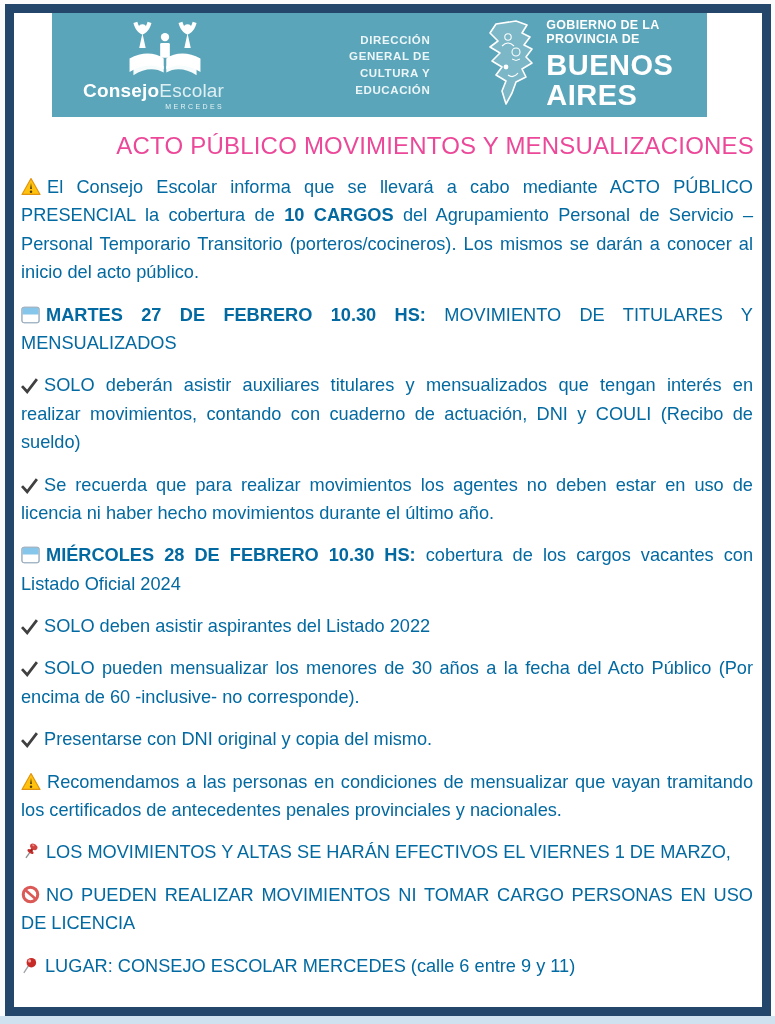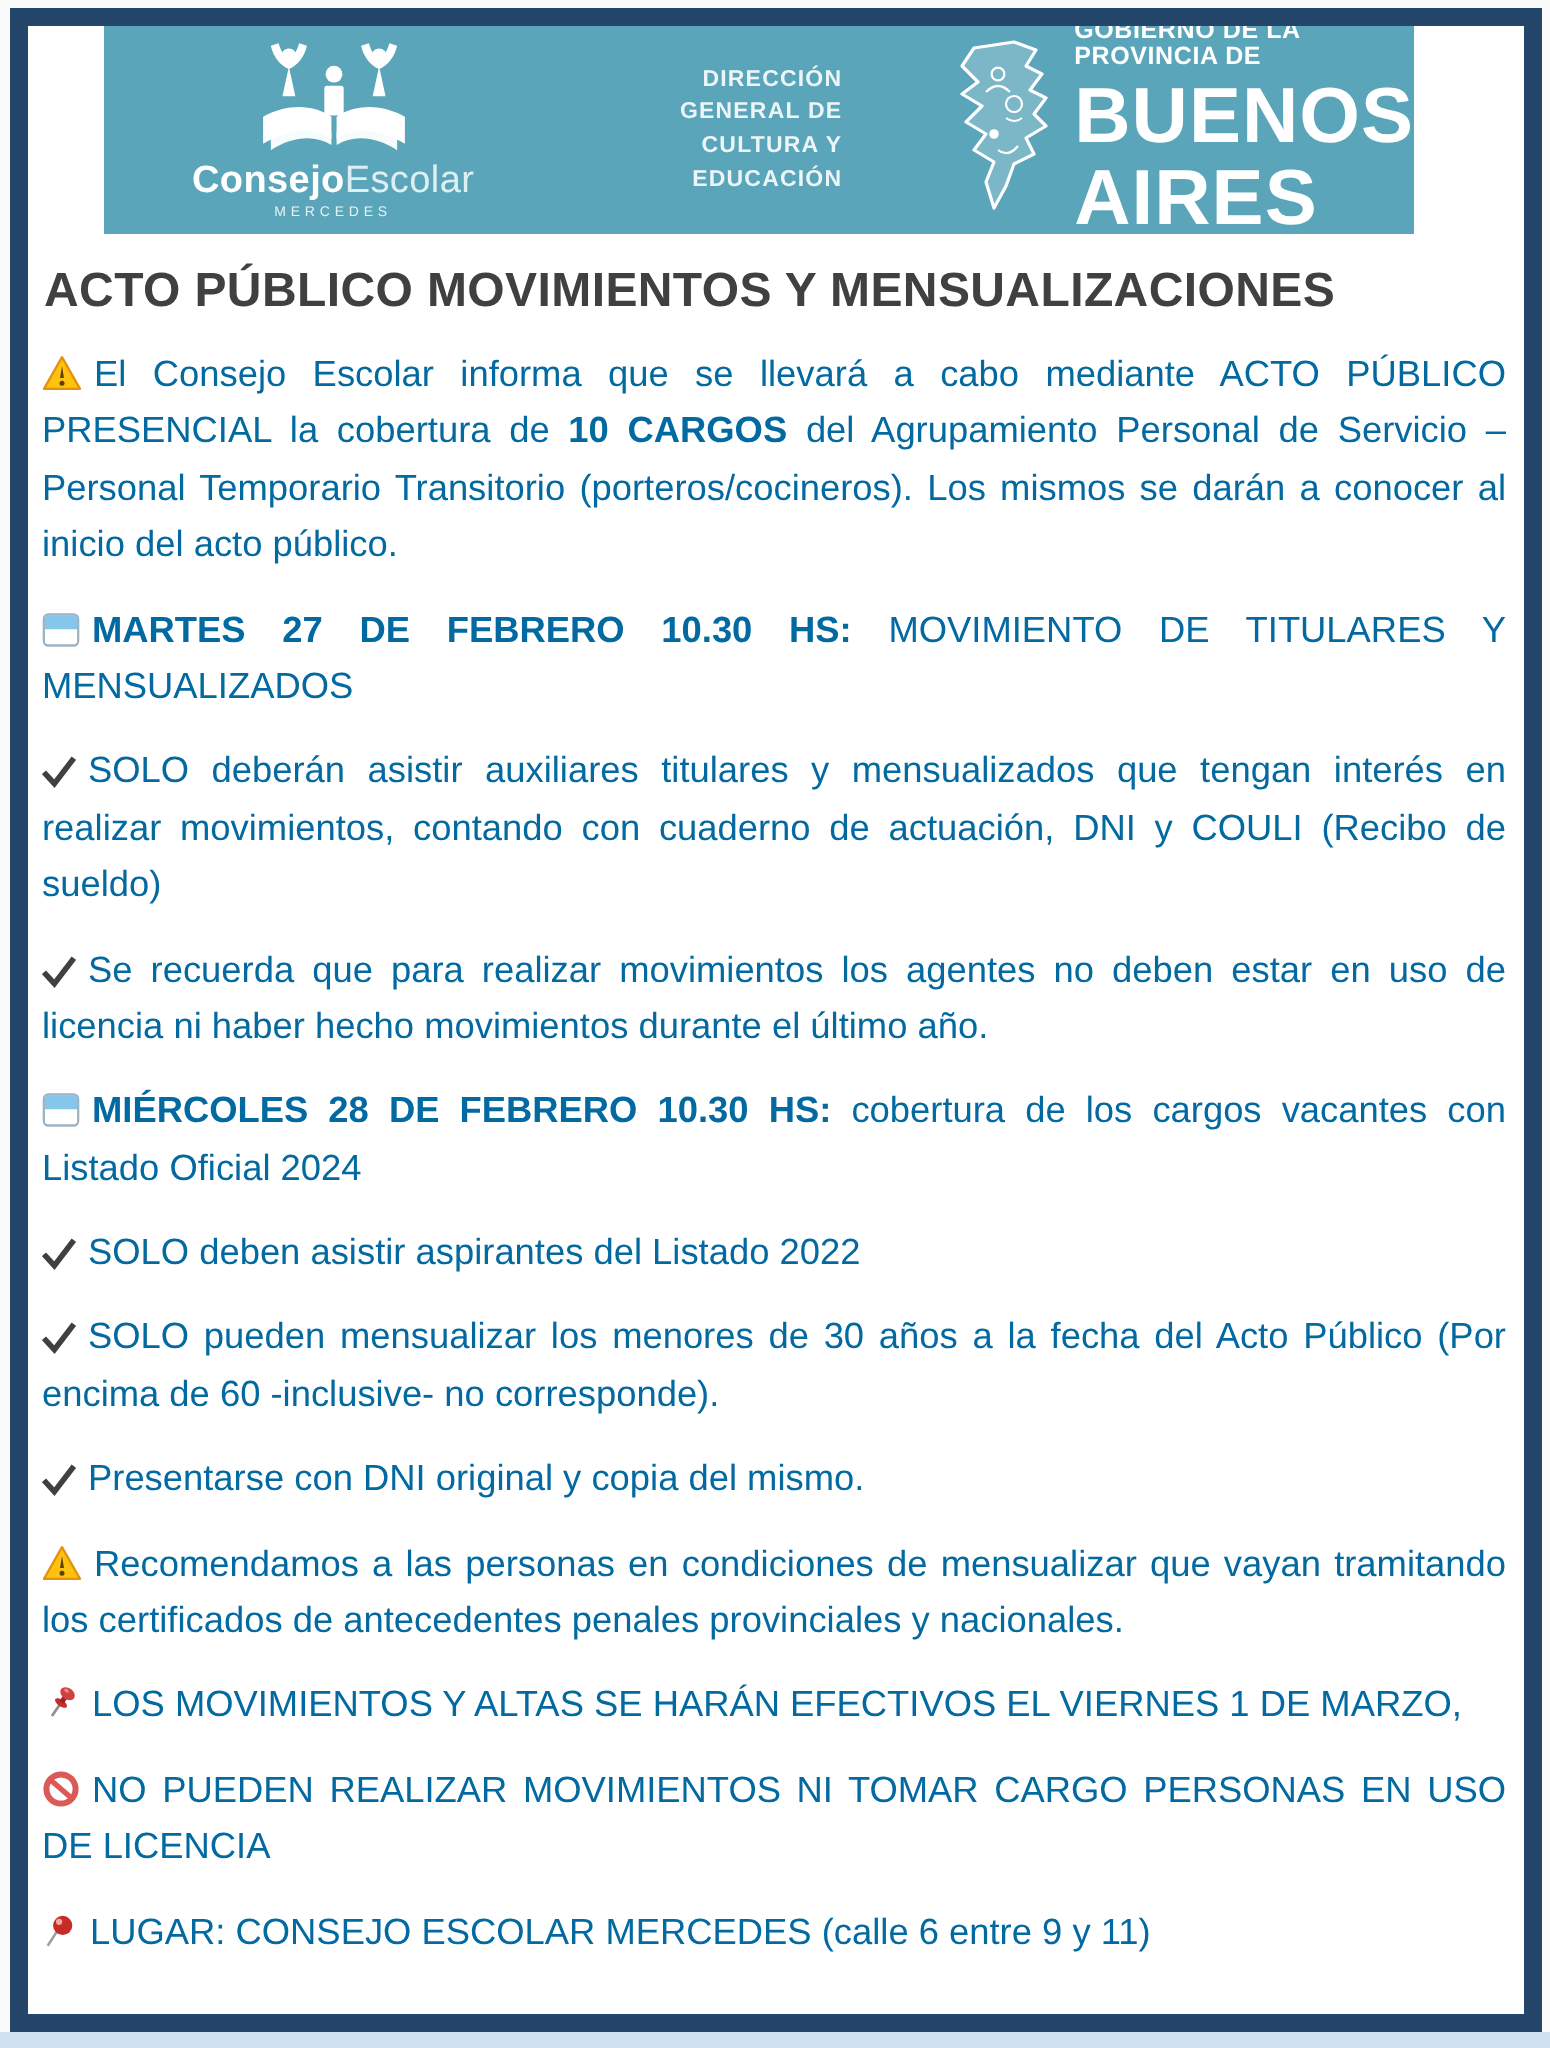--- a/index.html
+++ b/index.html
@@ -4,35 +4,35 @@
 <style>
   html,body{margin:0;padding:0;background:#f2f2f2;}
   .frame{position:relative;width:775px;height:1024px;background:#fbfbfb;overflow:hidden;
          font-family:"Liberation Sans","DejaVu Sans",sans-serif;}
   .bottom-strip{position:absolute;left:0;right:0;bottom:0;height:8px;background:#cfe0ee;}
   .page{position:absolute;left:5px;top:4px;right:4px;bottom:8px;border:9px solid #24466B;
         background:#ffffff;overflow:hidden;}
   
   .banner{margin:0 0 0 38px;width:655px;height:104px;background:#5AA5B9;
           display:flex;align-items:center;color:#fff;}
-  .logo{margin-left:44px;display:flex;flex-direction:column;align-items:center;line-height:1;}
+  .logo{margin-left:31px;display:flex;flex-direction:column;align-items:flex-end;line-height:1;}
   .logo svg{display:block;}
   .brand{font-size:19px;margin-top:2px;letter-spacing:.2px;}
   .brand b{font-weight:700;color:#fff;}
   .brand span{font-weight:400;color:#eaf6f9;opacity:.92;}
   .brand-sub{font-size:7px;letter-spacing:2.4px;margin-top:3px;opacity:.85;}
   .direccion{margin-left:86px;text-align:right;font-weight:700;font-size:11.5px;
              letter-spacing:.6px;color:#ecf6f9;line-height:1.45;}
   .gob{margin-left:52px;display:flex;align-items:center;gap:0;}
   .gob-text{line-height:1.05;}
   .gob-line1{font-weight:700;font-size:12.5px;letter-spacing:.3px;}
-  .gob-line2{font-weight:700;font-size:39px;letter-spacing:.5px;margin-top:4px;}
+  .gob-line2{font-weight:700;font-size:29px;letter-spacing:.5px;margin-top:4px;}
   
-  .title{margin:15px 8px 13px 8px;text-align:left;font-size:24px;font-weight:700;
-         color:#404040;letter-spacing:.2px;}
+  .title{margin:15px 8px 13px 8px;text-align:right;font-size:24px;font-weight:400;
+         color:#ec4899;letter-spacing:.2px;}
   .content{padding:0 9px 0 7px;}
   .para{margin:0 0 14px 0;font-size:18.2px;line-height:1.56;color:#0369a1;
         text-align:justify;}
   .para b{font-weight:700;}
   .icon{display:inline-block;vertical-align:-3px;margin-right:6px;line-height:0;}
   .icon svg{display:block;}
 </style>
 </head>
 <body>
 

